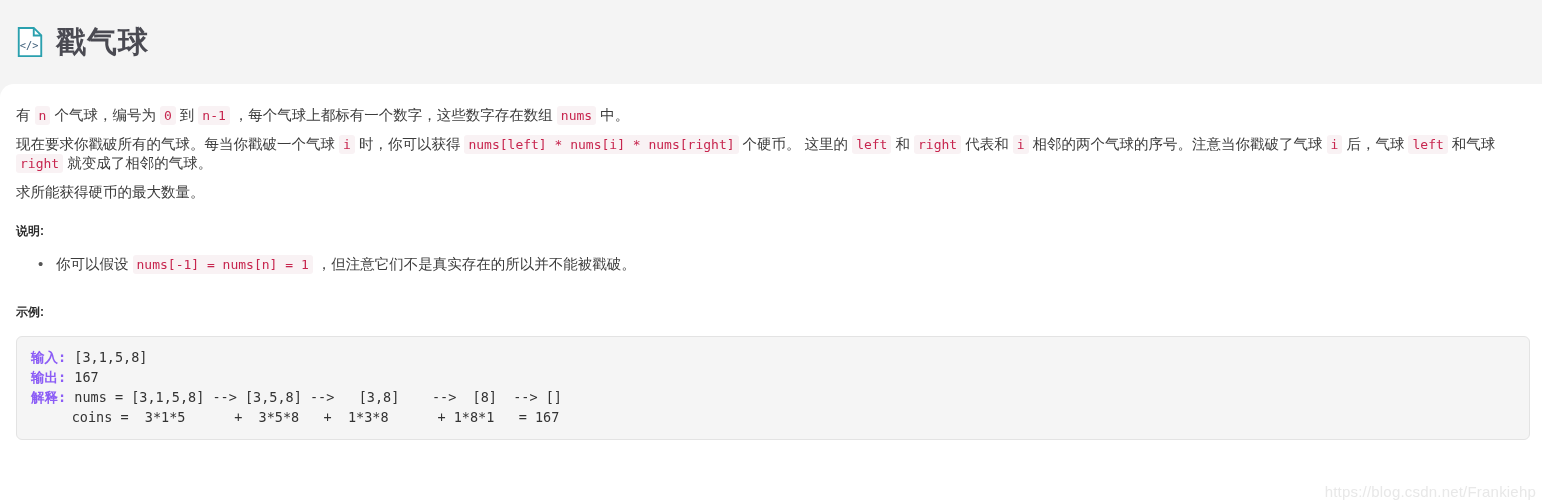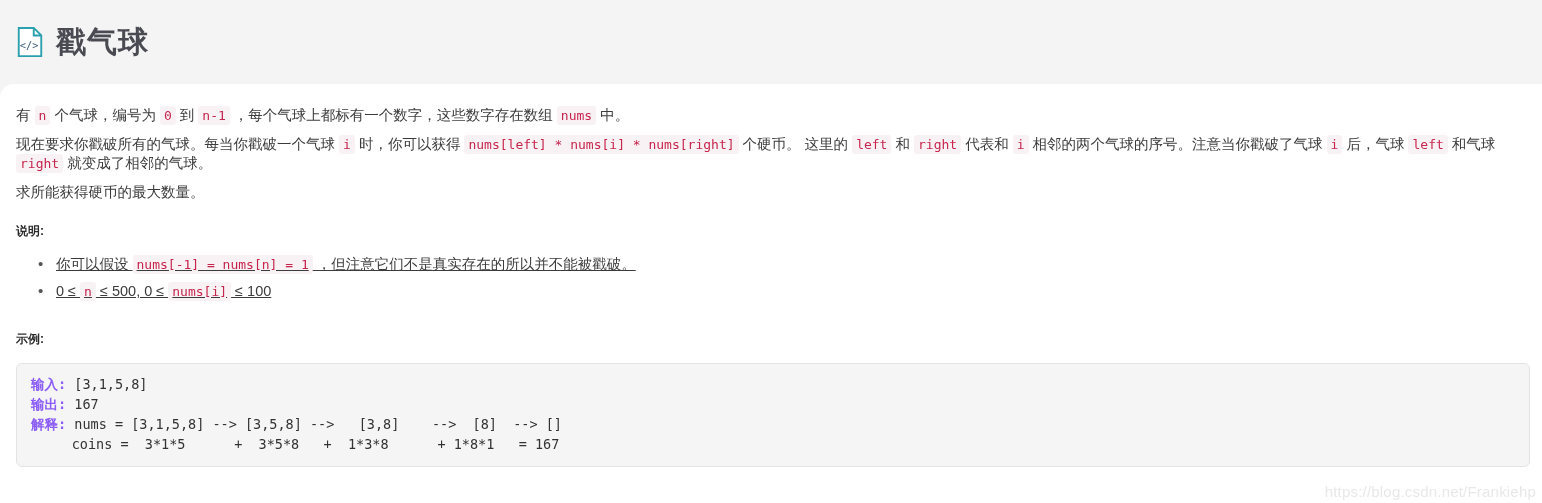--- a/index.html
+++ b/index.html
@@ -82,21 +82,20 @@
     margin: 4px 0 0 0;
     padding-left: 40px;
     list-style: none;
   }
   ul.notes li {
     font-size: 14.5px;
     line-height: 26px;
     color: #3c3c3c;
     position: relative;
     margin-bottom: 0px;
-    text-decoration: underline;
   }
   ul.notes li::before {
     content: "\2022";
     position: absolute;
     left: -18px;
     color: #555;
     font-size: 15px;
   }
 
   pre.code-block {
@@ -145,21 +144,20 @@
   <p class="para" id="p-intro">有 <code class="inline">n</code> 个气球，编号为 <code class="inline">0</code> 到 <code class="inline">n-1</code> ，每个气球上都标有一个数字，这些数字存在数组 <code class="inline">nums</code> 中。</p>
 
   <p class="para" id="p-rules">现在要求你戳破所有的气球。每当你戳破一个气球 <code class="inline">i</code> 时，你可以获得 <code class="inline">nums[left] * nums[i] * nums[right]</code> 个硬币。 这里的 <code class="inline">left</code> 和 <code class="inline">right</code> 代表和 <code class="inline">i</code> 相邻的两个气球的序号。注意当你戳破了气球 <code class="inline">i</code> 后，气球 <code class="inline">left</code> 和气球 <code class="inline">right</code> 就变成了相邻的气球。</p>
 
   <p class="para tight" id="p-goal">求所能获得硬币的最大数量。</p>
 
   <div class="section-label">说明:</div>
 
   <ul class="notes" id="notes-list">
       <li>你可以假设 <code class="inline">nums[-1] = nums[n] = 1</code> ，但注意它们不是真实存在的所以并不能被戳破。</li>
-      <li>0 ≤ <code class="inline">n</code> ≤ 500, 0 ≤ <code class="inline">nums[i]</code> ≤ 100</li>
     </ul>
 
   <div class="section-label example">示例:</div>
 
   <pre class="code-block" id="code-block"><b>输入:</b> [3,1,5,8]
 <b>输出:</b> 167
 <b>解释:</b> nums = [3,1,5,8] --&gt; [3,5,8] --&gt;   [3,8]    --&gt;  [8]  --&gt; []
      coins =  3*1*5      +  3*5*8   +  1*3*8      + 1*8*1   = 167</pre>
 
   <div class="watermark">https://blog.csdn.net/Frankiehp</div>

